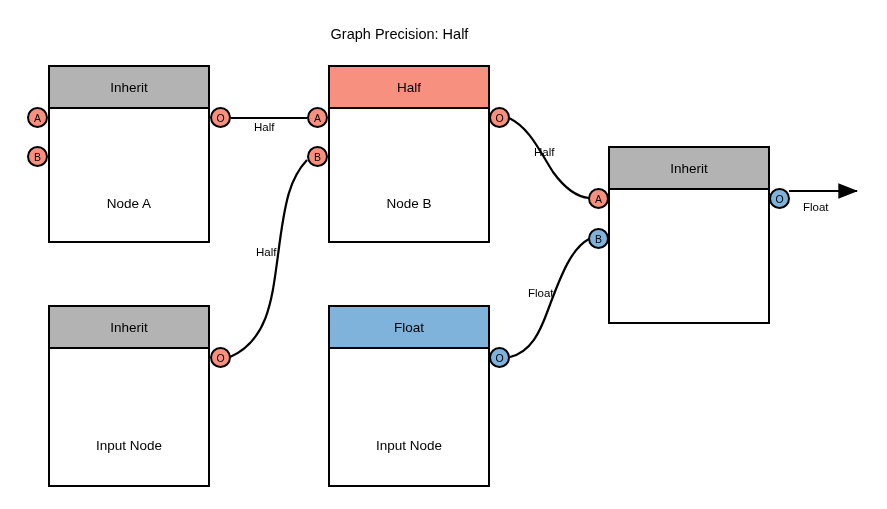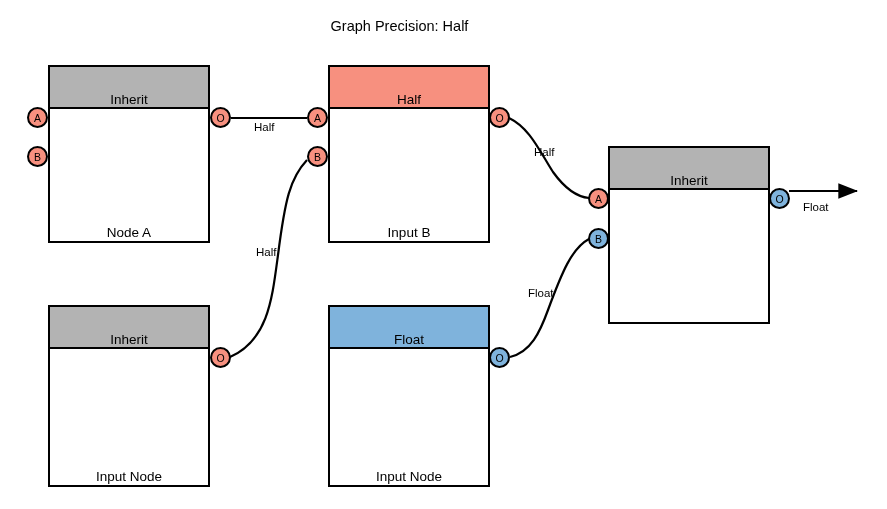--- a/index.html
+++ b/index.html
@@ -21,49 +21,49 @@
   #edge-layer {
     position: absolute;
     left: 0;
     top: 0;
     width: 887px;
     height: 509px;
   }
   .graph-title {
     position: absolute;
     left: 0;
-    top: 18px;
+    top: 26px;
     width: 799px;
     text-align: center;
     font-size: 14.5px;
     color: #000000;
     white-space: nowrap;
   }
   .node {
     position: absolute;
     box-sizing: border-box;
     border: 2.2px solid #000000;
     background: #ffffff;
     z-index: 3;
   }
   .node-header {
     box-sizing: border-box;
     height: 42px;
     border-bottom: 2.2px solid #000000;
     display: flex;
-    align-items: flex-end;
+    align-items: center;
     justify-content: center;
     font-size: 13.5px;
     color: #000000;
     white-space: nowrap;
   }
   .node-body {
     position: relative;
     display: flex;
-    align-items: flex-end;
+    align-items: center;
     justify-content: center;
     background: #ffffff;
   }
   .node-label {
     font-size: 13.5px;
     color: #000000;
     white-space: nowrap;
     margin-top: 0;
   }
   .port {
@@ -130,21 +130,21 @@
   </div>
   <div class="port" style="left:210px; top:107px; background:#f7907f;">
     <span>O</span>
   </div>
 
   <div class="node" style="left:328px; top:65px; width:162px; height:178px;">
     <div class="node-header" style="background:#f7907f;">
       <span>Half</span>
     </div>
     <div class="node-body" style="height:131px;">
-      <div class="node-label" style="margin-top:58px;">Input B</div>
+      <div class="node-label" style="margin-top:58px;">Node B</div>
     </div>
   </div>
   <div class="port" style="left:307px; top:107px; background:#f7907f;">
     <span>A</span>
   </div>
   <div class="port" style="left:307px; top:146px; background:#f7907f;">
     <span>B</span>
   </div>
   <div class="port" style="left:489px; top:107px; background:#f7907f;">
     <span>O</span>

